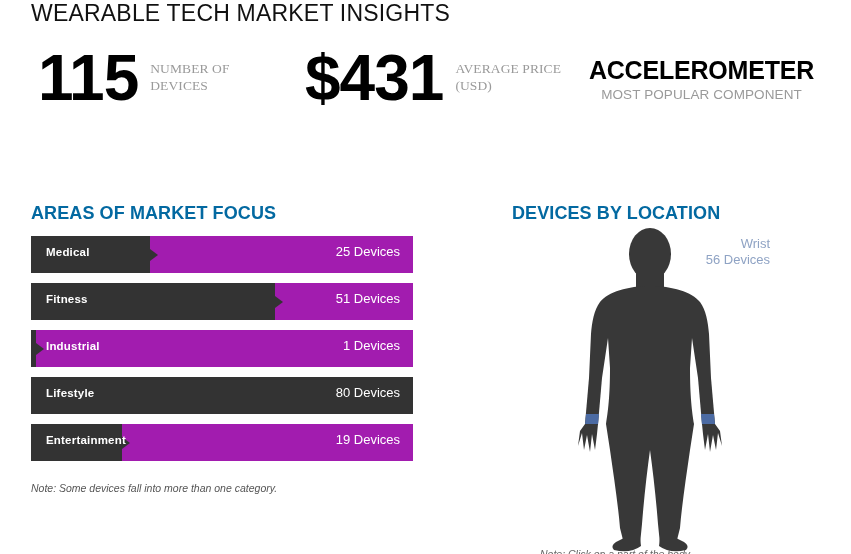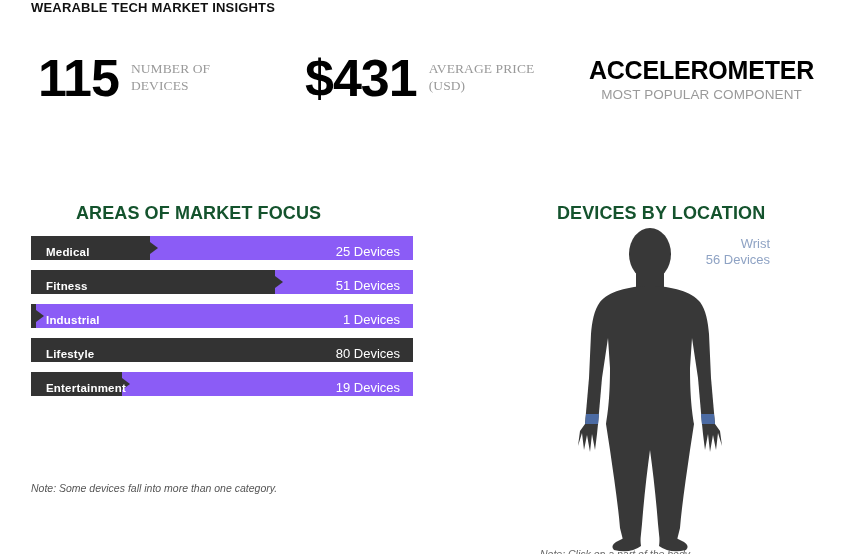--- a/index.html
+++ b/index.html
@@ -15,35 +15,35 @@
     font-family: "Liberation Sans", sans-serif;
     color: #000;
     -webkit-font-smoothing: antialiased;
   }
 
   
   #main-title {
     position: absolute;
     left: 31px;
     top: 0px;
-    font-size: 13px;
-    font-weight: bold;
+    font-size: 23px;
+    font-weight: normal;
     letter-spacing: 0.2px;
     color: #111111;
     white-space: nowrap;
   }
 
   
   .kpi {
     position: absolute;
     display: flex;
     align-items: flex-start;
   }
   .kpi-number {
-    font-size: 52px;
+    font-size: 64px;
     font-weight: bold;
     line-height: 52px;
     letter-spacing: -1px;
     color: #000000;
     white-space: nowrap;
   }
   .kpi-label {
     font-size: 13.5px;
     line-height: 17px;
     color: #9a9a9a;
@@ -79,39 +79,38 @@
     margin-top: 2px;
     letter-spacing: 0.1px;
   }
 
   
   .section-title {
     position: absolute;
     font-size: 18px;
     font-weight: bold;
     letter-spacing: 0.1px;
-    color: #14532d;
-    white-space: nowrap;
-    margin-left: 45px;
+    color: #0369a1;
+    white-space: nowrap;
   }
   #bars-title { left: 31px; top: 203px; }
   #body-title { left: 512px; top: 203px; }
 
   
   #bar-chart {
     position: absolute;
     left: 31px;
     top: 236px;
     width: 382px;
   }
   .bar-row {
     position: relative;
-    height: 24px;
+    height: 37px;
     margin-bottom: 10px;
-    background: #8b5cf6;
+    background: #a21caf;
     overflow: hidden;
   }
   .bar-fill {
     position: absolute;
     left: 0;
     top: 0;
     bottom: 0;
     background: #333333;
   }
   .bar-arrow {

